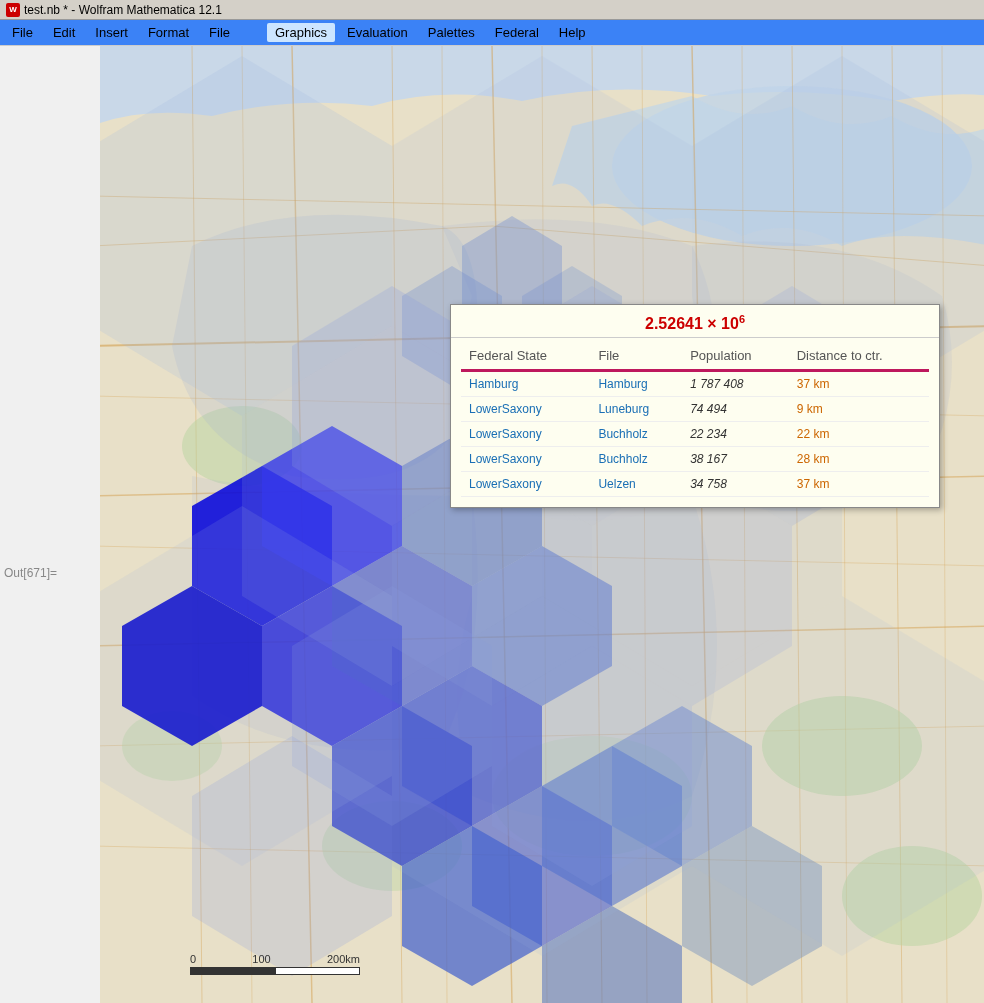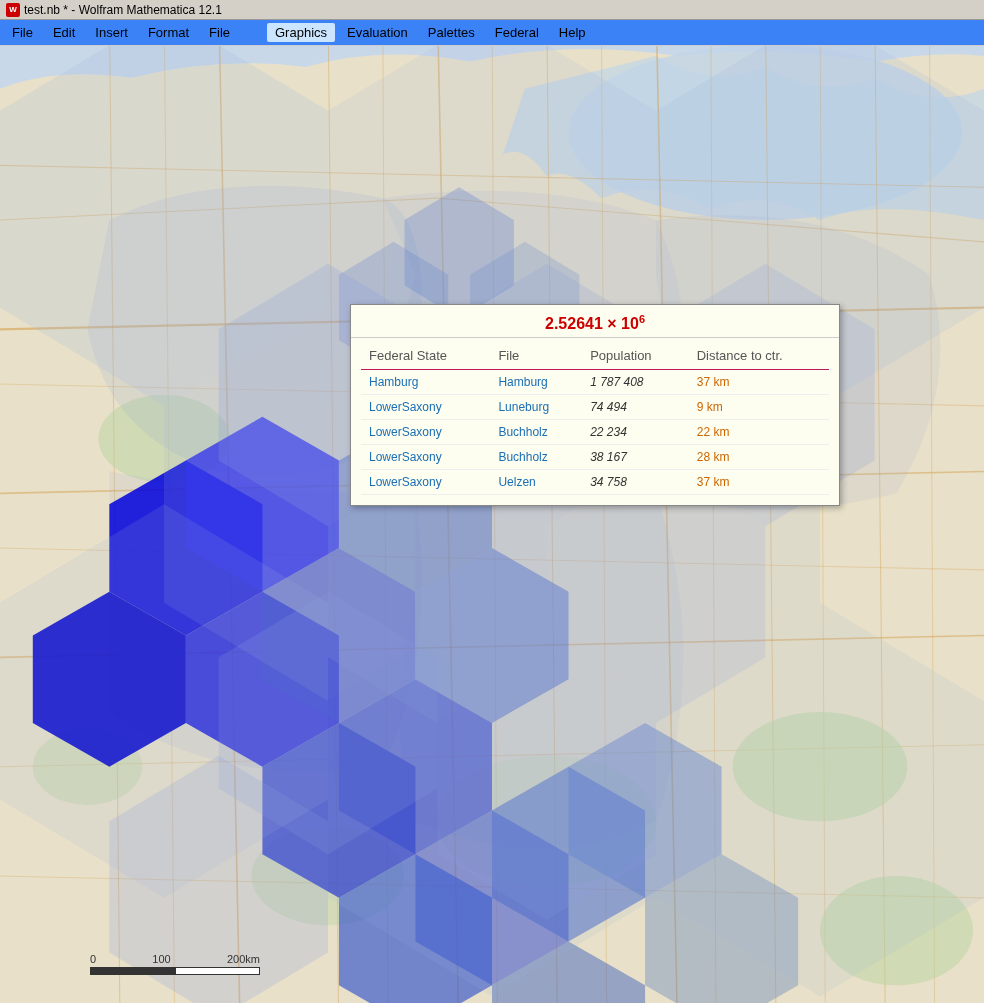--- a/index.html
+++ b/index.html
@@ -57,20 +57,21 @@
       color: #888;
       flex-shrink: 0;
     }
 
     
     #map-container {
       flex: 1;
       position: relative;
       overflow: hidden;
       background: #fdba74;
+      margin-left: 30px;
     }
 
     
     #map-bg {
       width: 100%;
       height: 100%;
       position: absolute;
       top: 0; left: 0;
     }
 
@@ -102,21 +103,21 @@
       padding: 6px;
     }
     #popup-table-wrap {
       padding: 6px 10px 10px;
     }
     #popup-table th {
       text-align: left;
       font-weight: normal;
       color: #555;
       padding: 4px 8px 6px;
-      border-bottom: 1px solid #be185d;
+      border-bottom: 3px solid #be185d;
       font-size: 13px;
     }
     #popup-table td {
       padding: 5px 8px;
       font-size: 12px;
       color: #cc4400;
       border-bottom: 1px solid #eee;
     }
     #popup-table td.state { color: #1a6fb5; }
     #popup-table td.city { color: #1a6fb5; }
@@ -175,20 +176,21 @@
     <div class="menu-item">Format</div>
     <div class="menu-item">File</div>
     <div class="menu-item active">Graphics</div>
     <div class="menu-item">Evaluation</div>
     <div class="menu-item">Palettes</div>
     <div class="menu-item">Federal</div>
     <div class="menu-item">Help</div>
   </div>
 
 <div id="content">
+  <div id="out-label">Out[671]=</div>
 
   <div id="map-container">
 
     <svg id="map-bg" viewBox="0 0 900 957" preserveAspectRatio="xMidYMid slice">
 
       <rect width="900" height="957" fill="#c9d8e8"></rect>
 
       <path d="M0,80 Q50,60 120,70 Q200,50 280,60 Q350,40 430,55 Q520,35 620,50 Q700,40 800,55 Q860,45 900,50 L900,957 L0,957 Z" fill="#e8e0c8"></path>
 
       <ellipse cx="700" cy="120" rx="180" ry="80" fill="#c0d5e8" opacity="0.8"></ellipse>

